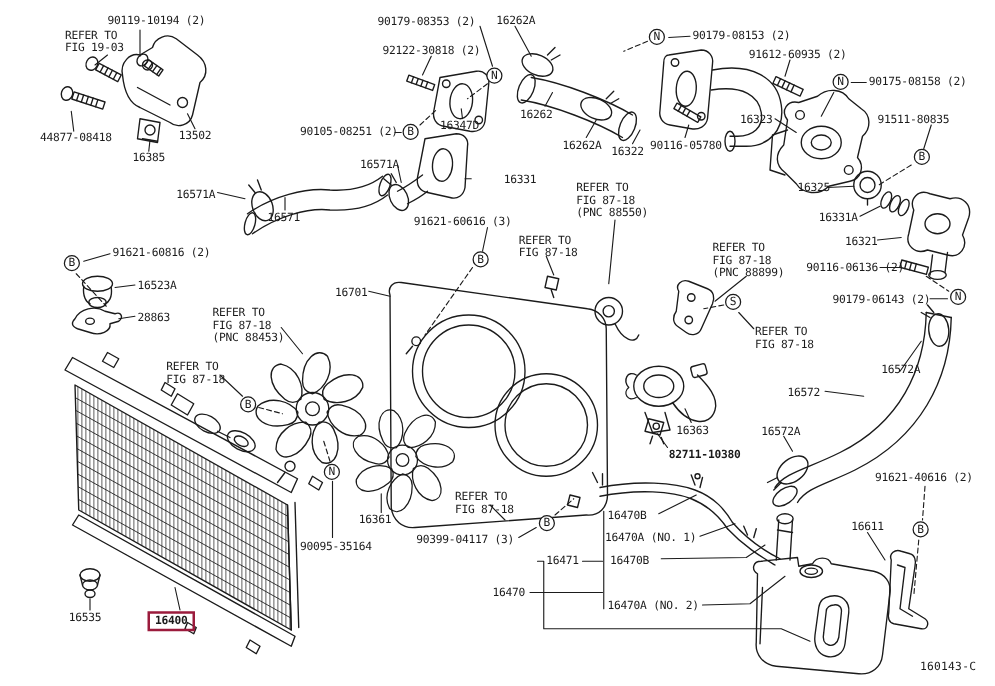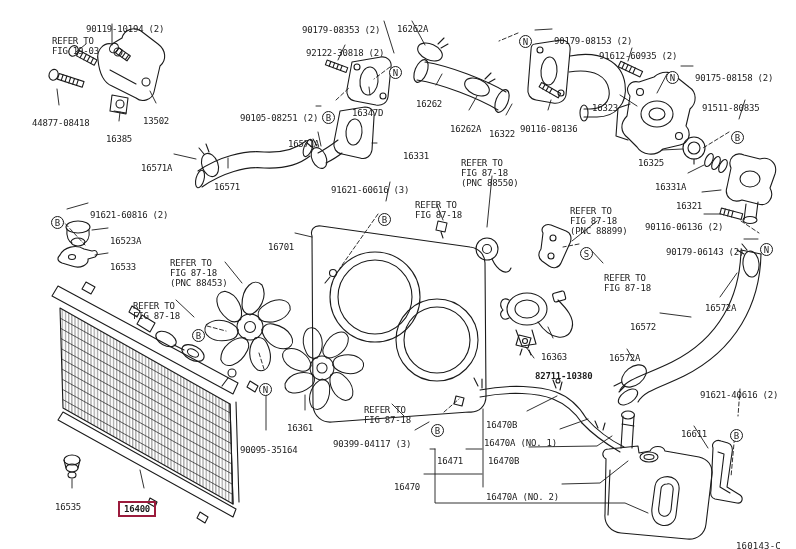--- a/index.html
+++ b/index.html
@@ -1,19 +1,19 @@
 <!DOCTYPE html>
 <html><head>
 <meta charset="utf-8">
 <style>
   html,body{margin:0;padding:0;background:#fff;}
   .stage{position:relative;width:796px;height:549px;background:var(--bg,#fff);
          font-family:"DejaVu Sans Mono","Liberation Mono",monospace;overflow:hidden;}
   .stage svg{position:absolute;left:0;top:0;}
-  #label-layer{position:absolute;left:0;top:12px;width:796px;height:493px;}
+  #label-layer{position:absolute;left:0;top:0;width:796px;height:493px;}
   .lbl{position:absolute;font-size:9px;letter-spacing:-0.2px;line-height:1.12;
        color:var(--line,#1b1b1b);white-space:pre;}
   .lbl.highlight{border:2px solid var(--hl,#9b1b3c);padding:1px 4px;font-weight:bold;}
   .lbl.code{letter-spacing:0.2px;}
   .sym{position:absolute;width:13px;height:13px;border:1.2px solid var(--line,#1b1b1b);
        border-radius:50%;font-size:9px;line-height:12px;text-align:center;
        color:var(--line,#1b1b1b);background:#fff;box-sizing:border-box;}
 </style>
 </head>
 <body>
@@ -309,21 +309,21 @@
       <div class="lbl part" style="left: 306px; top: 36px;">92122-30818 (2)</div>
       <div class="lbl part" style="left: 397px; top: 12px;">16262A</div>
       <div class="lbl part" style="left: 554px; top: 24px;">90179-08153 (2)</div>
       <div class="lbl part" style="left: 599px; top: 39px;">91612-60935 (2)</div>
       <div class="lbl part" style="left: 695px; top: 61px;">90175-08158 (2)</div>
       <div class="lbl part" style="left: 240px; top: 101px;">90105-08251 (2)</div>
       <div class="lbl part" style="left: 352px; top: 96px;">16347D</div>
       <div class="lbl part" style="left: 416px; top: 87px;">16262</div>
       <div class="lbl part" style="left: 450px; top: 112px;">16262A</div>
       <div class="lbl part" style="left: 489px; top: 117px;">16322</div>
-      <div class="lbl part" style="left: 520px; top: 112px;">90116-08136</div>
+      <div class="lbl part" style="left: 520px; top: 112px;">90116-05780</div>
       <div class="lbl part" style="left: 592px; top: 91px;">16323</div>
       <div class="lbl part" style="left: 702px; top: 91px;">91511-80835</div>
       <div class="lbl part" style="left: 141px; top: 151px;">16571A</div>
       <div class="lbl part" style="left: 214px; top: 170px;">16571</div>
       <div class="lbl part" style="left: 288px; top: 127px;">16571A</div>
       <div class="lbl part" style="left: 379px; top: 139px; margin-left: 24px;">16331</div>
       <div class="lbl part" style="left: 331px; top: 173px;">91621-60616 (3)</div>
       <div class="lbl part" style="left: 268px; top: 230px;">16701</div>
       <div class="lbl note" style="left: 461px; top: 146px;">REFER TO
 FIG 87-18
@@ -335,21 +335,21 @@
 (PNC 88899)</div>
       <div class="lbl note" style="left: 604px; top: 261px;">REFER TO
 FIG 87-18</div>
       <div class="lbl part" style="left: 638px; top: 146px;">16325</div>
       <div class="lbl part" style="left: 655px; top: 170px;">16331A</div>
       <div class="lbl part" style="left: 676px; top: 189px;">16321</div>
       <div class="lbl part" style="left: 645px; top: 210px;">90116-06136 (2)</div>
       <div class="lbl part" style="left: 666px; top: 235px;">90179-06143 (2)</div>
       <div class="lbl part" style="left: 90px; top: 198px;">91621-60816 (2)</div>
       <div class="lbl part" style="left: 110px; top: 224px;">16523A</div>
-      <div class="lbl part" style="left: 110px; top: 250px;">16533</div>
+      <div class="lbl part" style="left: 110px; top: 250px;">28863</div>
       <div class="lbl note" style="left: 170px; top: 246px;">REFER TO
 FIG 87-18
 (PNC 88453)</div>
       <div class="lbl note" style="left: 133px; top: 289px;">REFER TO
 FIG 87-18</div>
       <div class="lbl part" style="left: 705px; top: 291px;">16572A</div>
       <div class="lbl part" style="left: 630px; top: 310px;">16572</div>
       <div class="lbl part" style="left: 609px; top: 341px;">16572A</div>
       <div class="lbl part" style="left: 541px; top: 340px; text-align: right;">16363</div>
       <div class="lbl part" style="left: 535px; top: 359px; font-weight: bold;">82711-10380</div>

